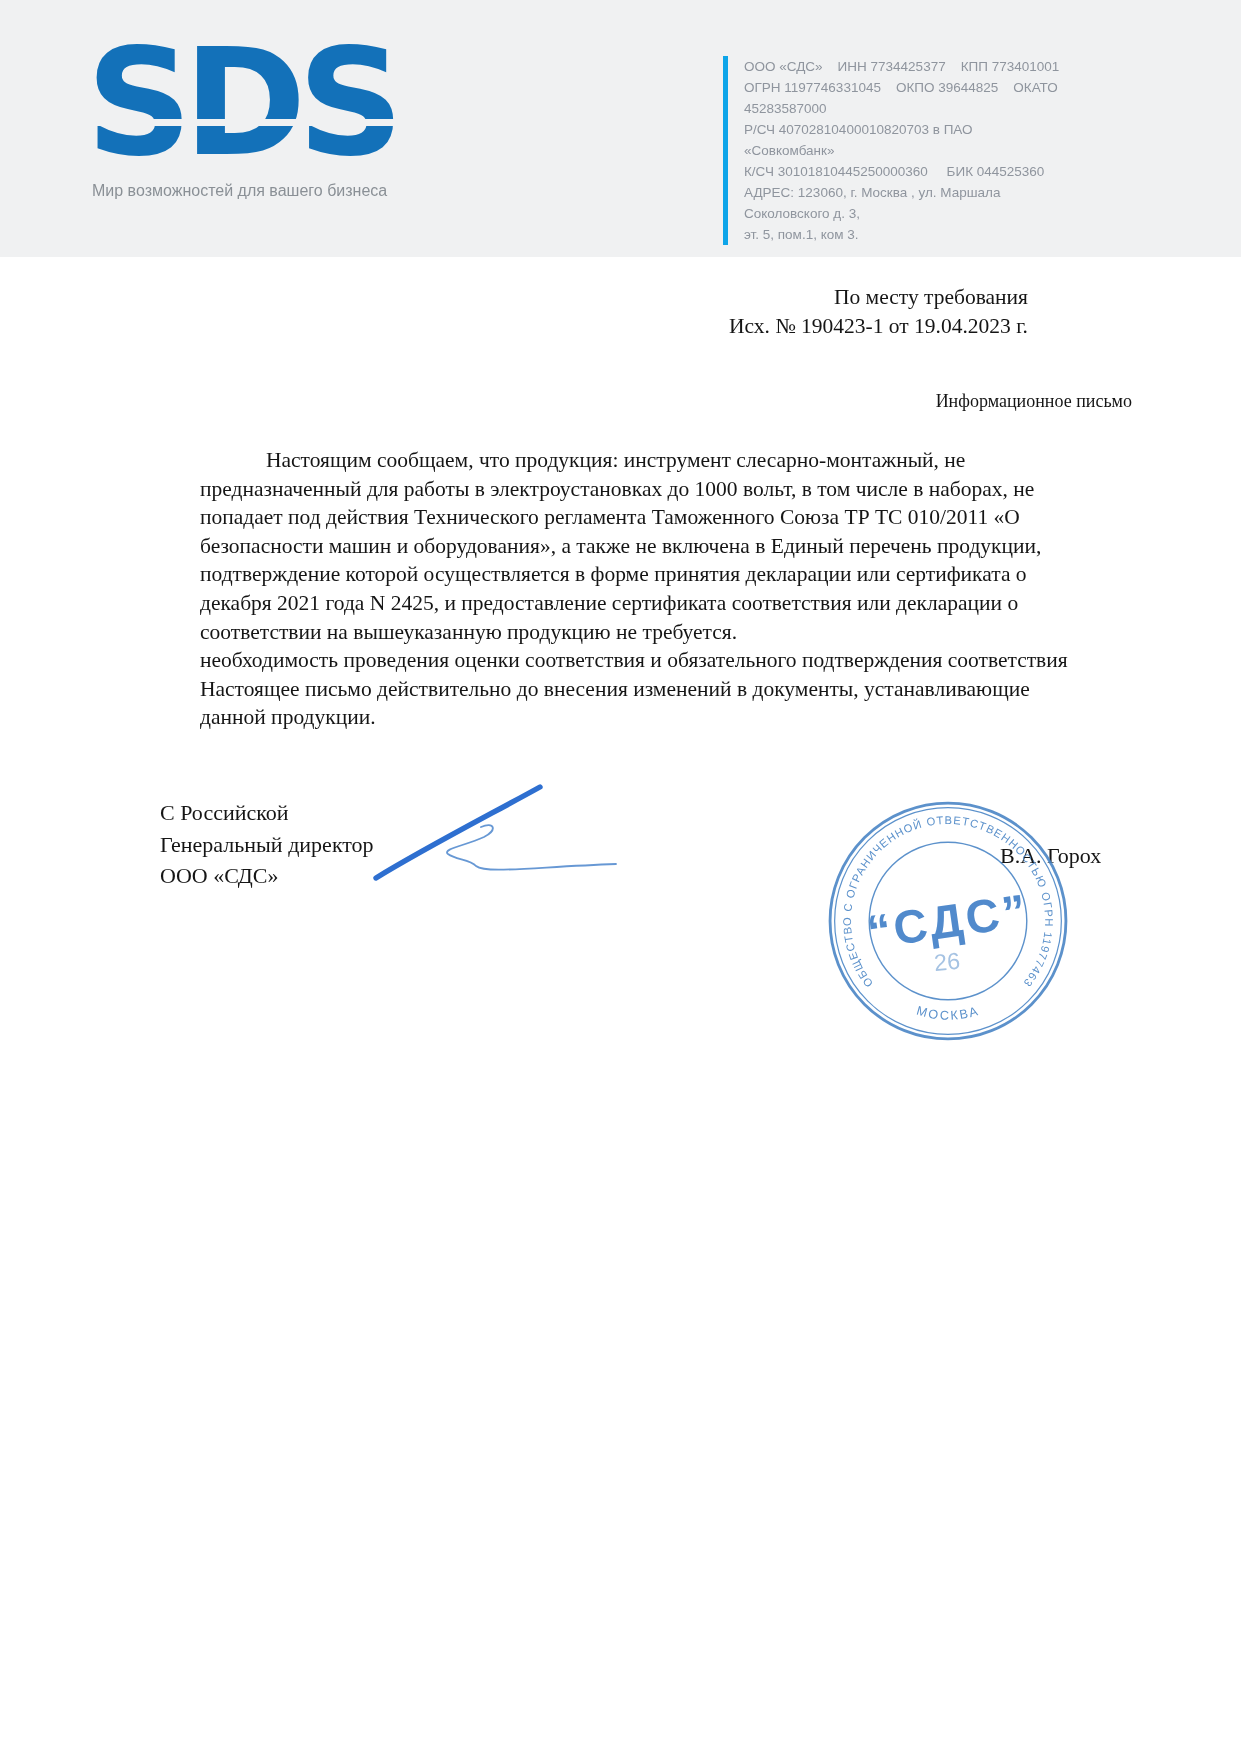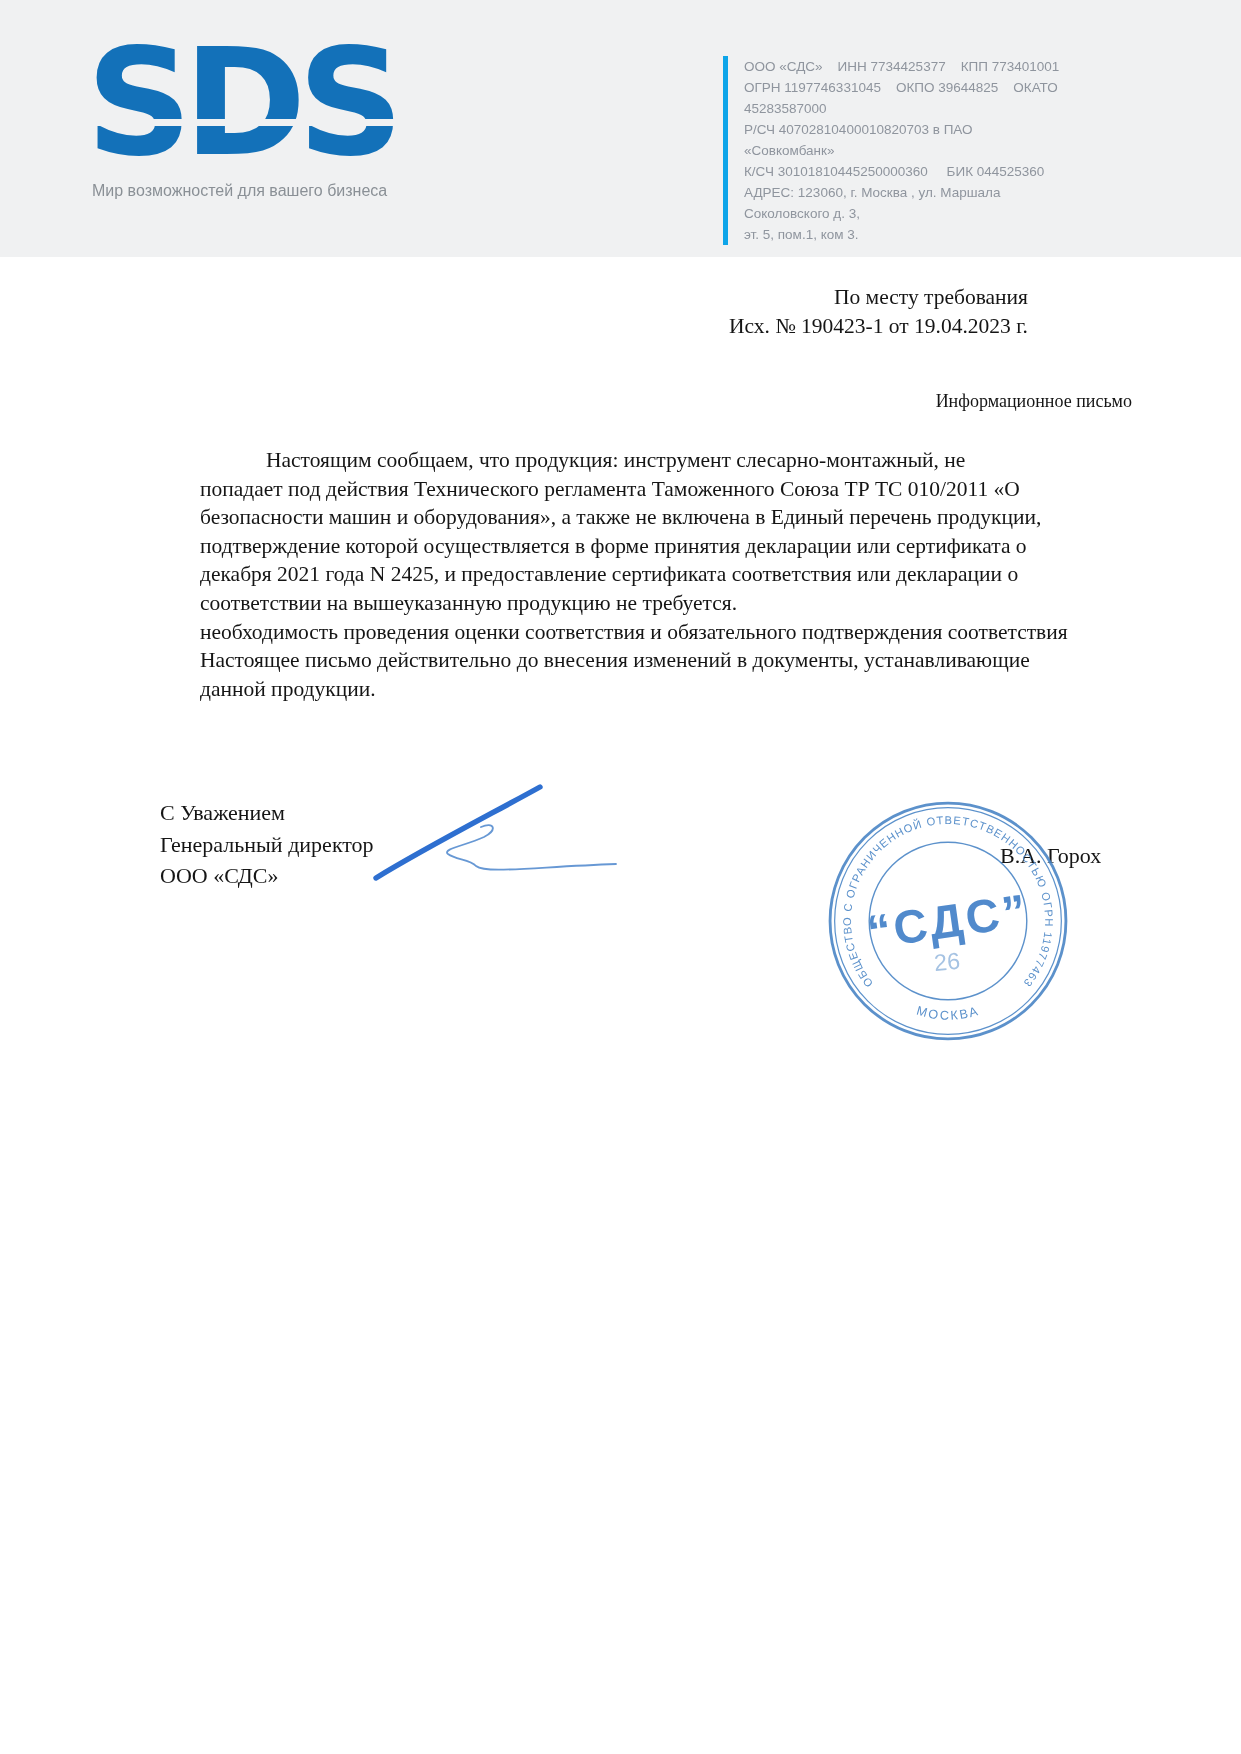--- a/index.html
+++ b/index.html
@@ -68,37 +68,38 @@
     <div>По месту требования</div>
     <div>Исх. № 190423-1 от 19.04.2023 г.</div>
   </div>
 
   <div class="letter-title">Информационное письмо</div>
 
   <div class="letter-body">
     <div class="para-1">
 
     <div class="body-line">Настоящим сообщаем, что продукция: инструмент слесарно-монтажный, не</div>
+        <div class="body-line">предназначенный для работы в электроустановках до 1000 вольт, в том числе в наборах, не</div>
         <div class="body-line">попадает под действия Технического регламента Таможенного Союза ТР ТС 010/2011 «О</div>
         <div class="body-line">безопасности машин и оборудования», а также не включена в Единый перечень продукции,</div>
         <div class="body-line">подтверждение которой осуществляется в форме принятия декларации или сертификата о</div>
         <div class="body-line">декабря 2021 года N 2425, и предоставление сертификата соответствия или декларации о</div>
         <div class="body-line">соответствии на вышеуказанную продукцию не требуется.</div>
       </div>
     <div class="para-2">
 
     <div class="body-line">необходимость проведения оценки соответствия и обязательного подтверждения соответствия</div>
         <div class="body-line">Настоящее письмо действительно до внесения изменений в документы, устанавливающие</div>
         <div class="body-line">данной продукции.</div>
       </div>
   </div>
 
   <div class="closing-block">
 
-  <div>С Уважением</div>
+  <div>С Российской</div>
       <div>Генеральный директор</div>
       <div>ООО «СДС»</div>
     </div>
 
   <svg class="signature-svg" width="270" height="115" viewBox="0 0 270 115">
     <path d="M 13,105 C 60,76 130,40 177,14" fill="none" stroke="#2e6fd0" stroke-width="5.4" stroke-linecap="round"></path>
     <path d="M 118,54 C 131,48 135,57 121,64
              C 101,73 79,76 85,81
              C 93,87 107,86 113,93
              C 123,101 170,94 253,91" fill="none" stroke="#4c86cc" stroke-width="1.8" stroke-linecap="round" opacity="0.85"></path>

